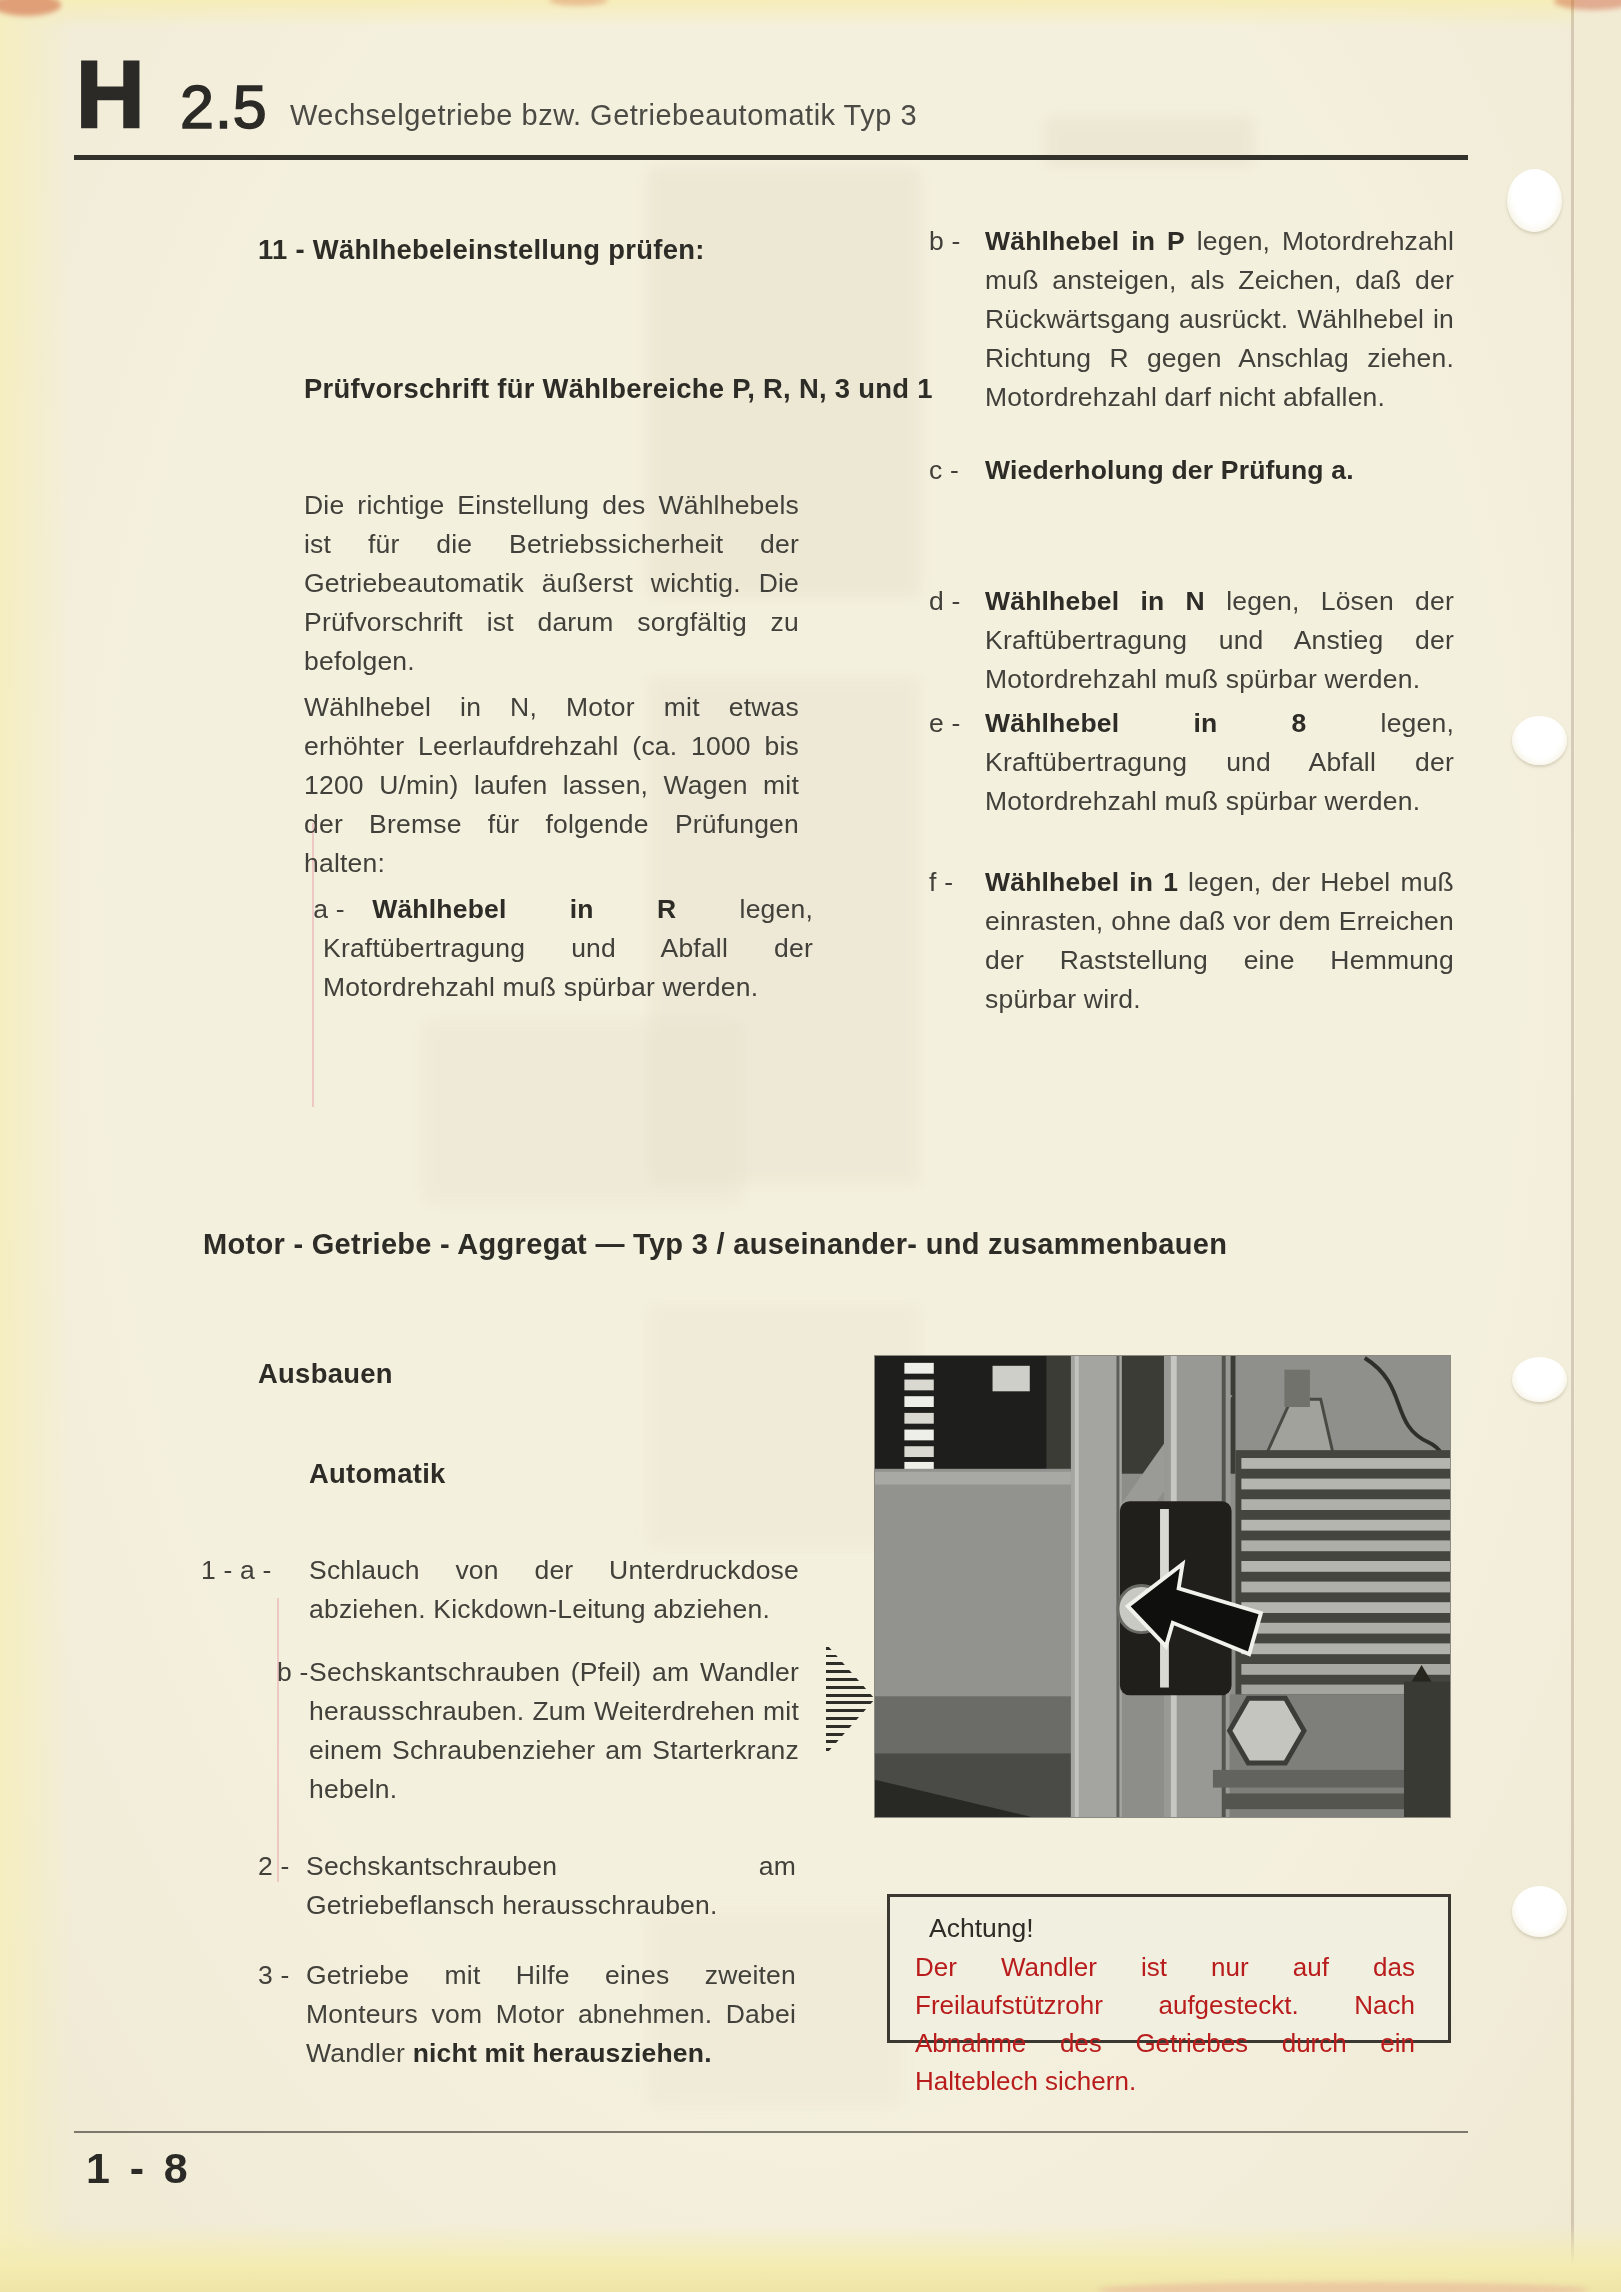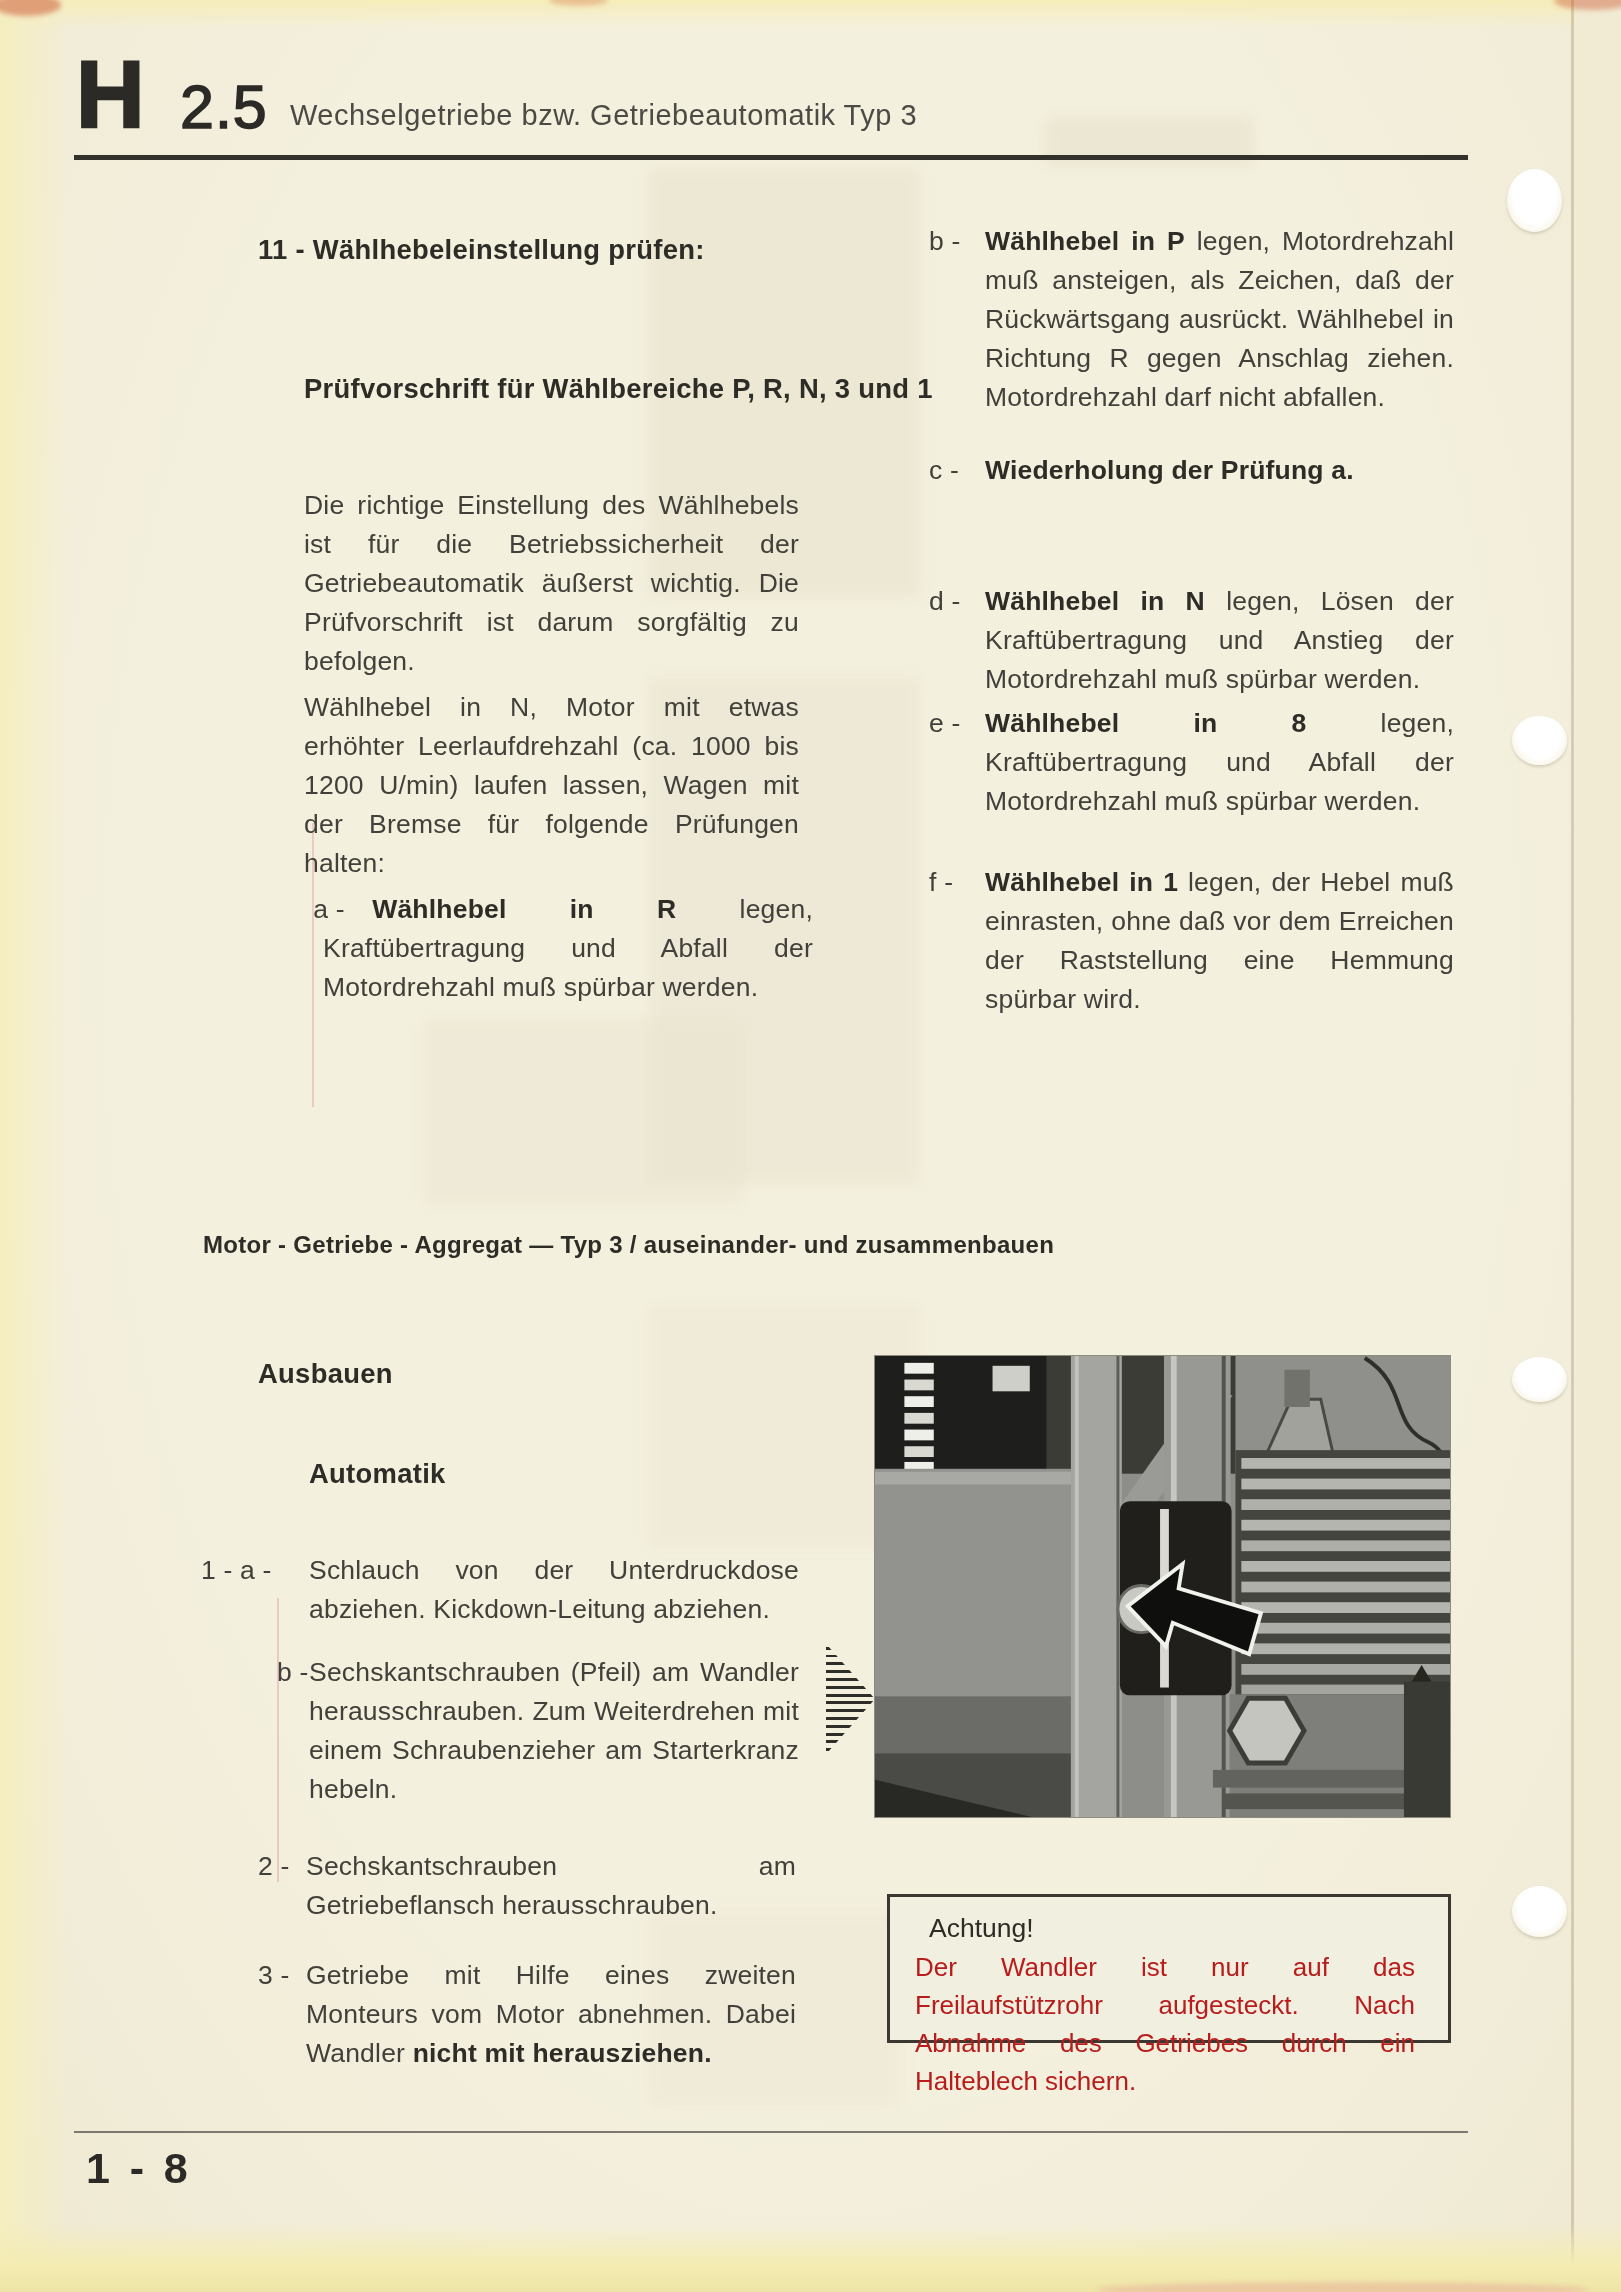--- a/index.html
+++ b/index.html
@@ -23,21 +23,21 @@
   .chapter-num{position:absolute;left:180px;top:77px;font-size:61px;line-height:61px;font-weight:400;color:#2b2a26;-webkit-text-stroke:1.5px #2b2a26;letter-spacing:1px;}
   .chapter-title{position:absolute;left:290px;top:99px;font-size:29px;line-height:33px;color:#4b4a44;letter-spacing:0.5px;white-space:nowrap;}
   .header-rule{position:absolute;left:74px;top:155px;width:1394px;height:4.9px;background:#33312c;}
   .footer-rule{position:absolute;left:74px;top:2131px;width:1394px;height:2px;background:rgba(85,82,74,.75);}
 
   
   .tb{position:absolute;font-size:26.5px;line-height:39px;letter-spacing:0.2px;text-align:justify;hyphens:auto;color:#42403a;}
   .hd{position:absolute;font-weight:700;color:#2d2c27;font-size:27.4px;line-height:33px;letter-spacing:0.3px;white-space:nowrap;}
   .bold{font-weight:700;color:#2d2c27;}
   .prefix{display:inline-block;text-indent:0;}
-  .section-title{position:absolute;left:203px;top:1225px;font-size:24px;line-height:39px;font-weight:700;color:#2d2c27;letter-spacing:0.3px;white-space:nowrap;}
+  .section-title{position:absolute;left:203px;top:1225px;font-size:29px;line-height:39px;font-weight:700;color:#2d2c27;letter-spacing:0.3px;white-space:nowrap;}
 
   
   .photo{position:absolute;left:875px;top:1356px;width:575px;height:461px;outline:1px solid #8d8b80;}
   .photo svg{display:block;width:100%;height:100%;}
   .stripe-pointer{
     position:absolute;left:826px;top:1639px;width:49px;height:120px;
     background:repeating-linear-gradient(180deg,#2f2d28 0 2.9px,rgba(0,0,0,0) 2.9px 7.8px);
     clip-path:polygon(0% 4%,100% 50%,0% 96%);
   }
 

